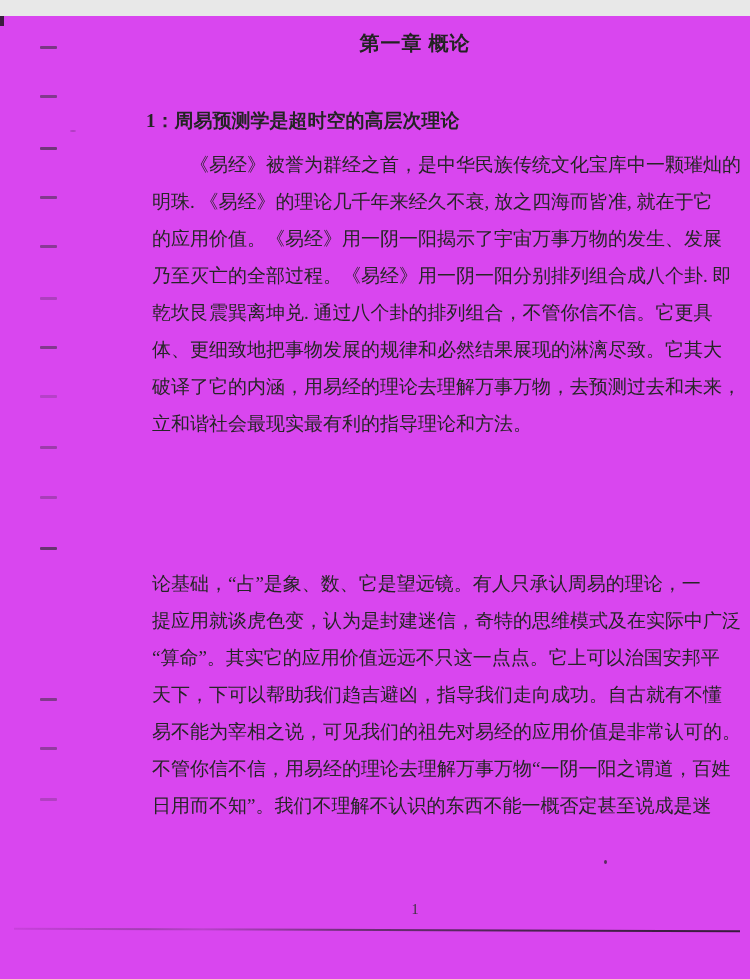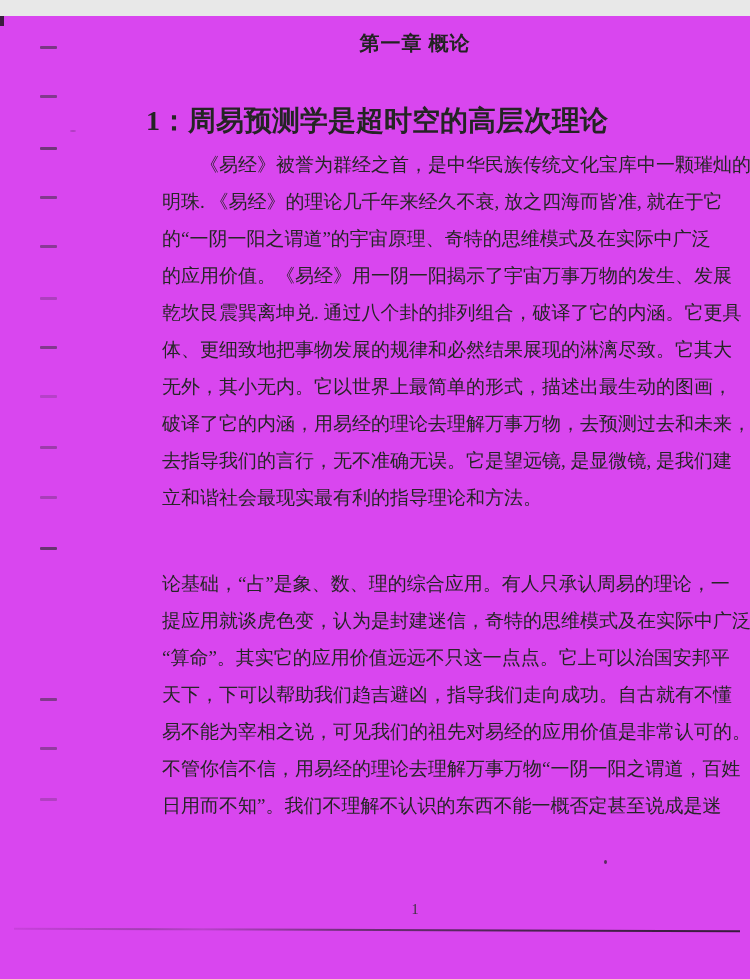--- a/index.html
+++ b/index.html
@@ -24,30 +24,30 @@
     left: 146px;
     width: 538px;
     text-align: center;
     font-size: 20px;
     font-weight: bold;
     letter-spacing: 1px;
     color: #222;
   }
   .section-heading {
     position: absolute;
-    top: 86px;
+    top: 92px;
     left: 146px;
     width: 538px;
-    font-size: 28px;
+    font-size: 19px;
     font-weight: bold;
     color: #242424;
   }
   .paragraph {
     position: absolute;
-    left: 162px;
+    left: 152px;
     width: 538px;
   }
   .para-1 { top: 130px; }
   .para-2 { top: 549px; }
   .tline {
     height: 37px;
     line-height: 37px;
     font-size: 19px;
     white-space: nowrap;
     text-align: justify;
@@ -130,32 +130,30 @@
   <div class="scan-speck" style="left:604px;top:844px;width:3px;height:4px;opacity:.7;"></div>
   <div class="scan-line"></div>
 
   <div class="chapter-title">第一章 概论</div>
 
   <div class="section-heading">1：周易预测学是超时空的高层次理论</div>
 
   <div class="paragraph para-1">
     <div class="tline indent">《易经》被誉为群经之首，是中华民族传统文化宝库中一颗璀灿的</div>
     <div class="tline">明珠. 《易经》的理论几千年来经久不衰, 放之四海而皆准, 就在于它</div>
-    <div class="tline">的“一阴一阳之谓道”的宇宙原理、奇特的思维模式及在实际中广泛</div>
     <div class="tline">的应用价值。《易经》用一阴一阳揭示了宇宙万事万物的发生、发展</div>
-    <div class="tline">乾坎艮震巽离坤兑. 通过八个卦的排列组合，破译了它的内涵。它更具</div>
+    <div class="tline">乃至灭亡的全部过程。《易经》用一阴一阳分别排列组合成八个卦. 即</div>
+    <div class="tline">乾坎艮震巽离坤兑. 通过八个卦的排列组合，不管你信不信。它更具</div>
     <div class="tline">体、更细致地把事物发展的规律和必然结果展现的淋漓尽致。它其大</div>
-    <div class="tline">无外，其小无内。它以世界上最简单的形式，描述出最生动的图画，</div>
     <div class="tline">破译了它的内涵，用易经的理论去理解万事万物，去预测过去和未来，</div>
-    <div class="tline">去指导我们的言行，无不准确无误。它是望远镜, 是显微镜, 是我们建</div>
     <div class="tline short">立和谐社会最现实最有利的指导理论和方法。</div>
   </div>
 
   <div class="paragraph para-2">
-    <div class="tline">论基础，“占”是象、数、理的综合应用。有人只承认周易的理论，一</div>
+    <div class="tline">论基础，“占”是象、数、它是望远镜。有人只承认周易的理论，一</div>
     <div class="tline">提应用就谈虎色变，认为是封建迷信，奇特的思维模式及在实际中广泛</div>
     <div class="tline">“算命”。其实它的应用价值远远不只这一点点。它上可以治国安邦平</div>
     <div class="tline">天下，下可以帮助我们趋吉避凶，指导我们走向成功。自古就有不懂</div>
     <div class="tline">易不能为宰相之说，可见我们的祖先对易经的应用价值是非常认可的。</div>
     <div class="tline">不管你信不信，用易经的理论去理解万事万物“一阴一阳之谓道，百姓</div>
     <div class="tline">日用而不知”。我们不理解不认识的东西不能一概否定甚至说成是迷</div>
   </div>
 
   <div class="page-number">1</div>
 

